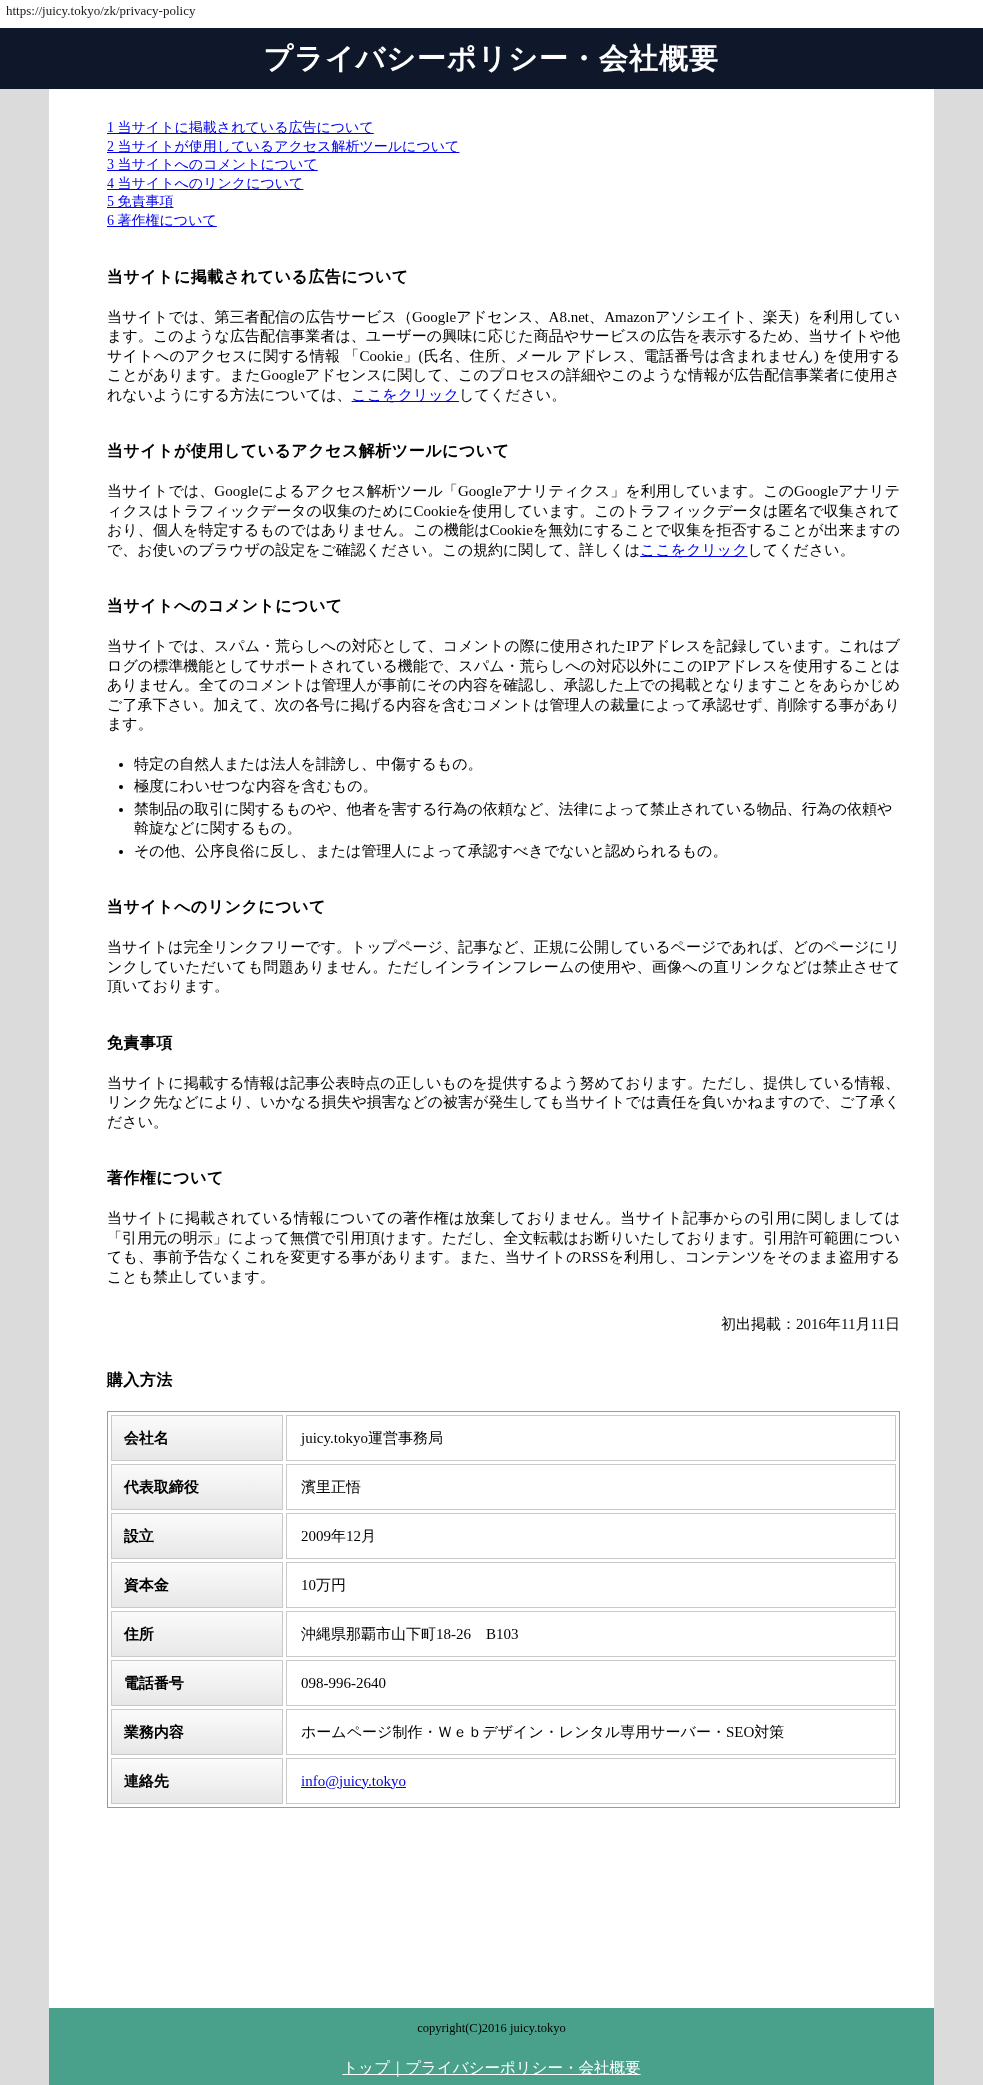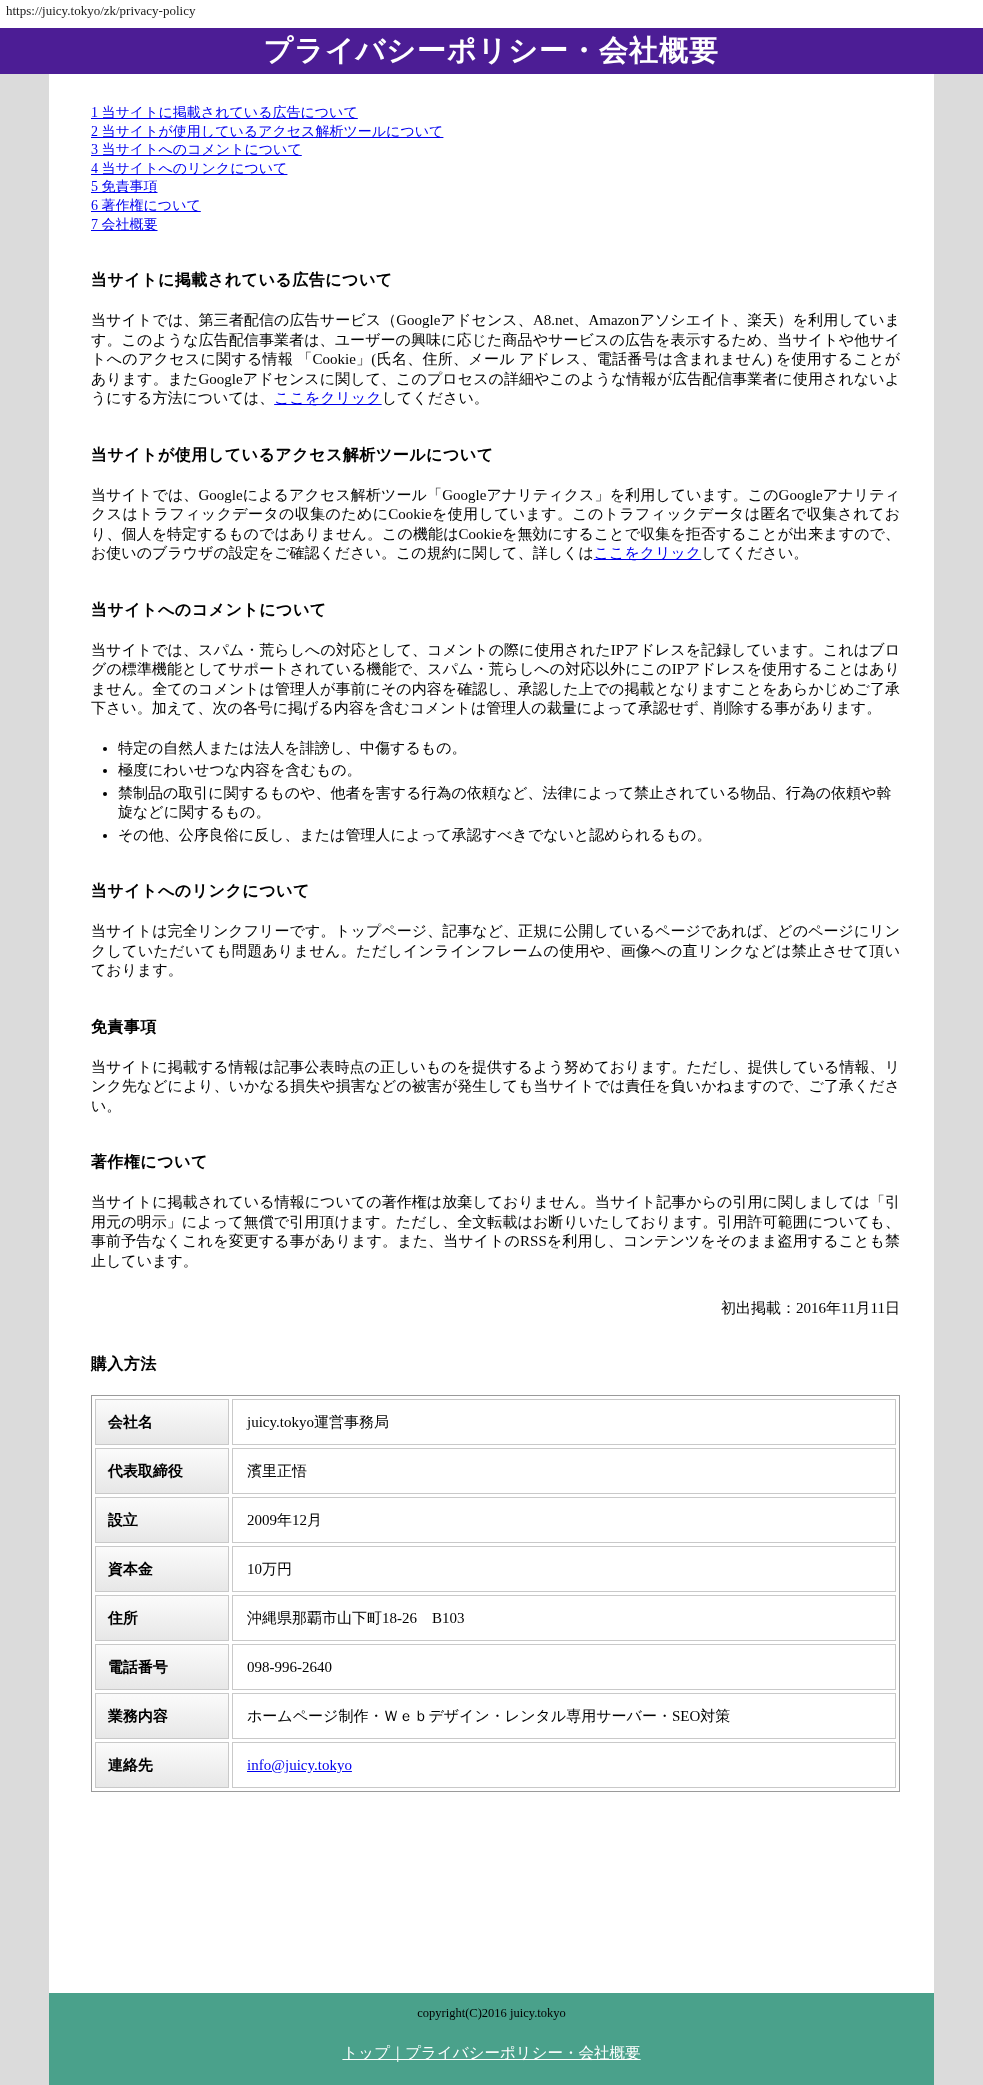--- a/index.html
+++ b/index.html
@@ -14,41 +14,42 @@
     background: #ffffff;
     height: 28px;
     padding: 3px 6px;
     font-size: 13px;
     color: #1a1a1a;
     white-space: nowrap;
     overflow: hidden;
   }
   
   .page-header {
-    background: #4c1d95;
-    height: 46px;
+    background: #0f172a;
+    height: 61px;
     display: flex;
     align-items: center;
     justify-content: center;
   }
   .page-title {
     color: #ffffff;
     font-size: 29px;
     font-weight: bold;
     letter-spacing: 1px;
   }
   
   .wrapper {
     width: 885px;
     margin: 0 auto;
     background: #ffffff;
   }
   .content {
     padding: 16px 34px 12px 42px;
     min-height: 1919px;
+    margin-left: 16px;
   }
   
   .toc { margin: 14px 0 34px; }
   .toc a {
     display: block;
     font-size: 14px;
     line-height: 18.6px;
     color: #0000ee;
     text-decoration: underline;
   }
@@ -83,21 +84,21 @@
   
   table.company-table {
     width: 100%;
     border-collapse: separate;
     border-spacing: 3px;
     border: 1px solid #9a9a9a;
     background: #ffffff;
     margin: 14px 0 10px;
   }
   table.company-table th {
-    width: 134px;
+    width: 172px;
     background: linear-gradient(180deg, #fbfbfb 0%, #e7e7e7 100%);
     border: 1px solid #c9c9c9;
     font-size: 15px;
     font-weight: bold;
     text-align: left;
     padding: 0 12px;
     height: 46px;
   }
   table.company-table td {
     border: 1px solid #c9c9c9;
@@ -138,21 +139,20 @@
 <div class="wrapper">
   <div class="content">
 
     <nav class="toc">
       <a href="#">1 当サイトに掲載されている広告について</a>
       <a href="#">2 当サイトが使用しているアクセス解析ツールについて</a>
       <a href="#">3 当サイトへのコメントについて</a>
       <a href="#">4 当サイトへのリンクについて</a>
       <a href="#">5 免責事項</a>
       <a href="#">6 著作権について</a>
-      <a href="#">7 会社概要</a>
     </nav>
 
     <h2 class="section-heading">当サイトに掲載されている広告について</h2>
     <p class="body-text"><span>当サイトでは、第三者配信の広告サービス（Googleアドセンス、A8.net、Amazonアソシエイト、楽天）を利用しています。このような広告配信事業者は、ユーザーの興味に応じた商品やサービスの広告を表示するため、当サイトや他サイトへのアクセスに関する情報 「Cookie」(氏名、住所、メール アドレス、電話番号は含まれません) を使用することがあります。またGoogleアドセンスに関して、このプロセスの詳細やこのような情報が広告配信事業者に使用されないようにする方法については、</span><a href="#" class="inline-link">ここをクリック</a><span>してください。</span></p>
 
     <h2 class="section-heading">当サイトが使用しているアクセス解析ツールについて</h2>
     <p class="body-text"><span>当サイトでは、Googleによるアクセス解析ツール「Googleアナリティクス」を利用しています。このGoogleアナリティクスはトラフィックデータの収集のためにCookieを使用しています。このトラフィックデータは匿名で収集されており、個人を特定するものではありません。この機能はCookieを無効にすることで収集を拒否することが出来ますので、お使いのブラウザの設定をご確認ください。この規約に関して、詳しくは</span><a href="#" class="inline-link">ここをクリック</a><span>してください。</span></p>
 
     <h2 class="section-heading">当サイトへのコメントについて</h2>
     <p class="body-text">当サイトでは、スパム・荒らしへの対応として、コメントの際に使用されたIPアドレスを記録しています。これはブログの標準機能としてサポートされている機能で、スパム・荒らしへの対応以外にこのIPアドレスを使用することはありません。全てのコメントは管理人が事前にその内容を確認し、承認した上での掲載となりますことをあらかじめご了承下さい。加えて、次の各号に掲げる内容を含むコメントは管理人の裁量によって承認せず、削除する事があります。</p>

